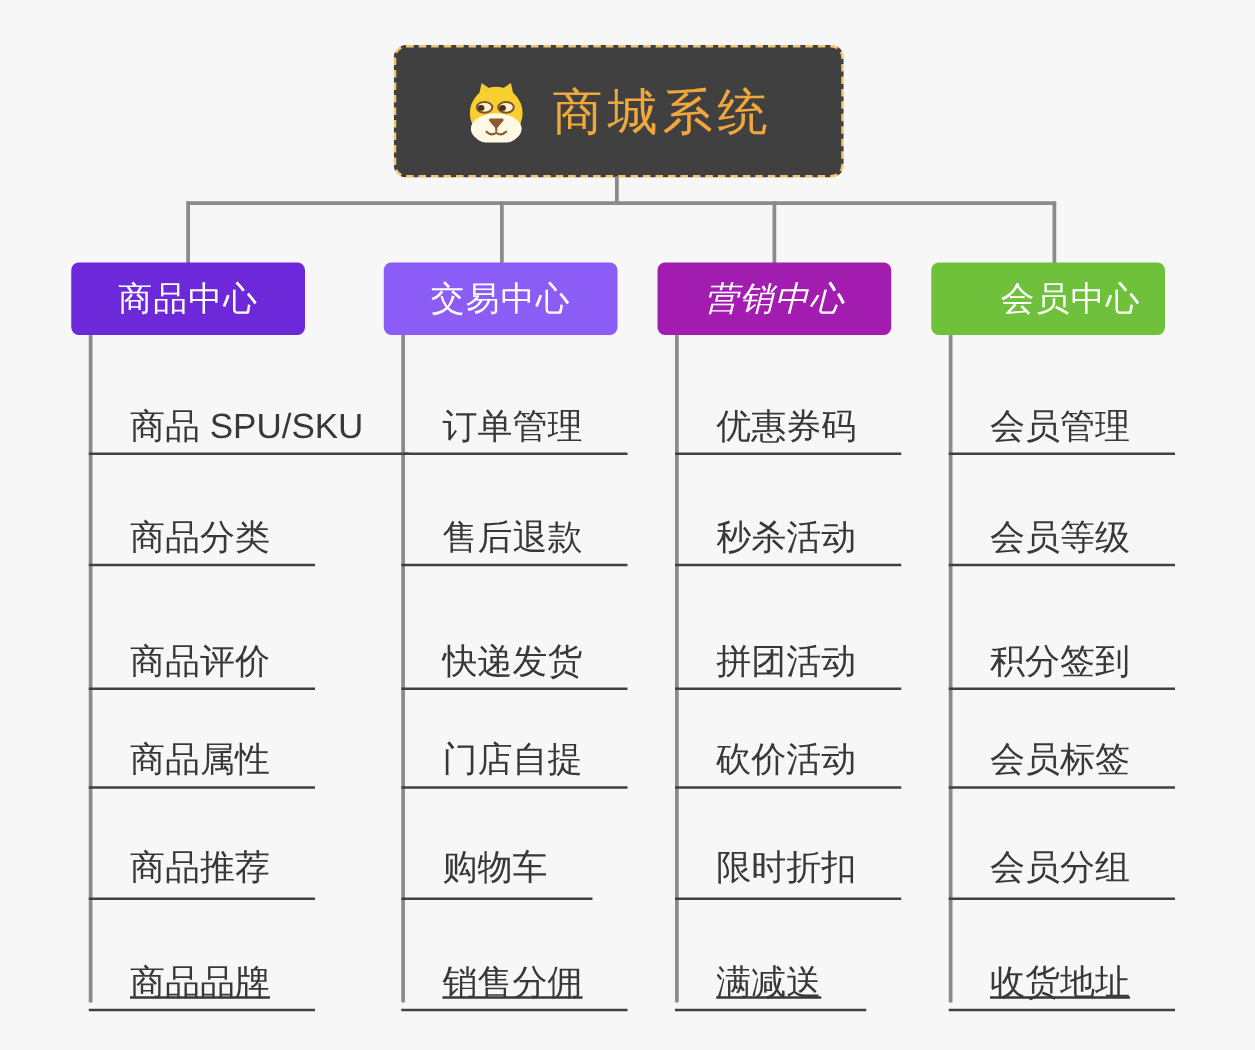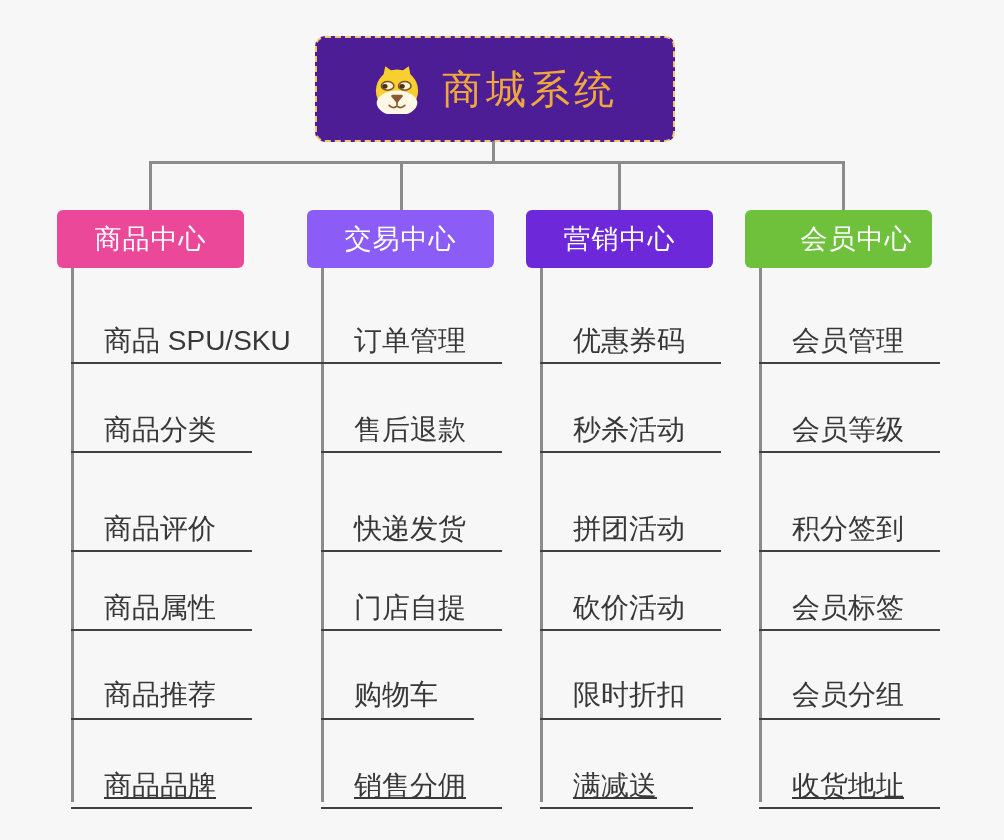--- a/index.html
+++ b/index.html
@@ -7,21 +7,21 @@
     width:1004px;height:840px;
     background:#F7F7F7;
     font-family:"Liberation Sans","DejaVu Sans",sans-serif;
     overflow:hidden;
   }
   .stage{position:relative;width:1004px;height:840px;background:#F7F7F7;}
 
   
   .root-node{
     position:absolute;left:315px;top:36px;width:360px;height:106px;
-    background:#4c1d95;
+    background:#404040;
     border:2px dashed #F2C56F;
     border-radius:10px;
     box-sizing:border-box;
     display:flex;align-items:center;justify-content:center;gap:20px;
   }
   .root-title{
     font-size:40px;letter-spacing:4px;color:#F0A73C;font-weight:400;
     white-space:nowrap;
   }
   .doge{width:50px;height:50px;flex:0 0 auto;}
@@ -89,21 +89,21 @@
   </div>
 
   <div class="conn conn-root-stub"></div>
   <div class="conn conn-h"></div>
   <div class="conn conn-drop drop0"></div>
   <div class="conn conn-drop drop1"></div>
   <div class="conn conn-drop drop2"></div>
   <div class="conn conn-drop drop3"></div>
 
   <div class="branch b0">
-    <div class="branch-box" style="background: #ec4899;">商品中心</div>
+    <div class="branch-box" style="background: #6d28d9;">商品中心</div>
     <div class="trunk"></div>
     <div class="leaves">
 
     <div class="leaf">商品 SPU/SKU</div>
         <div class="leaf">商品分类</div>
         <div class="leaf">商品评价</div>
         <div class="leaf">商品属性</div>
         <div class="leaf">商品推荐</div>
         <div class="leaf">商品品牌</div>
       </div>
@@ -117,21 +117,21 @@
     <div class="leaf">订单管理</div>
         <div class="leaf">售后退款</div>
         <div class="leaf">快递发货</div>
         <div class="leaf">门店自提</div>
         <div class="leaf">购物车</div>
         <div class="leaf">销售分佣</div>
       </div>
   </div>
 
   <div class="branch b2">
-    <div class="branch-box" style="background: #6d28d9;">营销中心</div>
+    <div class="branch-box" style="background: #a21caf; font-style: italic;">营销中心</div>
     <div class="trunk"></div>
     <div class="leaves">
 
     <div class="leaf">优惠券码</div>
         <div class="leaf">秒杀活动</div>
         <div class="leaf">拼团活动</div>
         <div class="leaf">砍价活动</div>
         <div class="leaf">限时折扣</div>
         <div class="leaf">满减送</div>
       </div>

